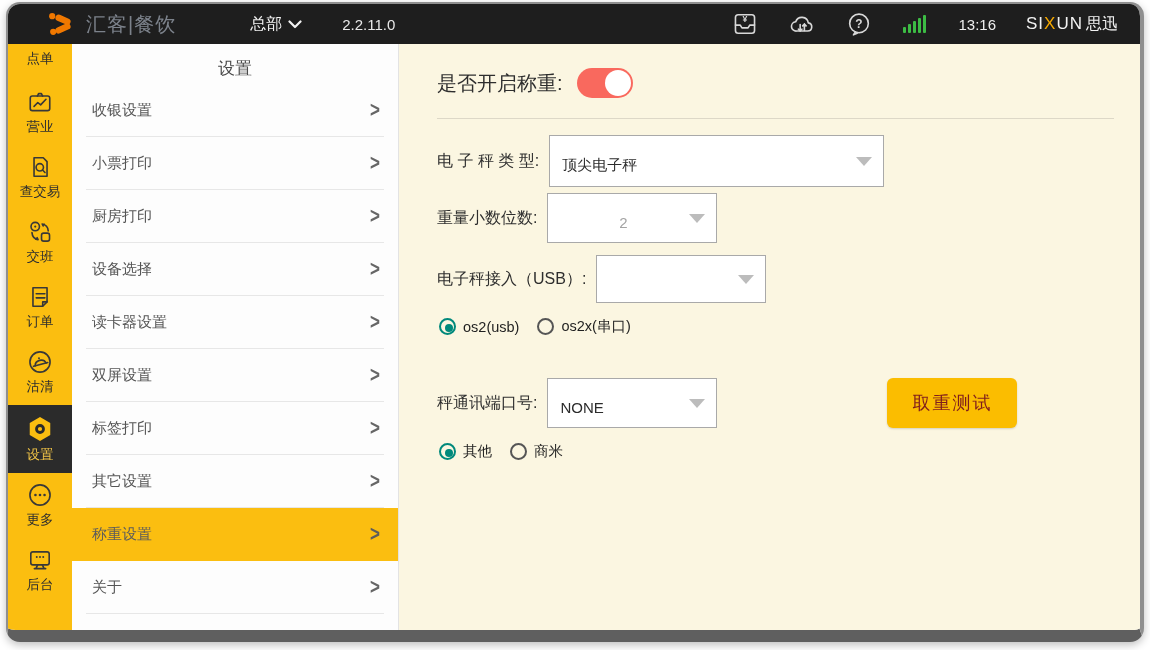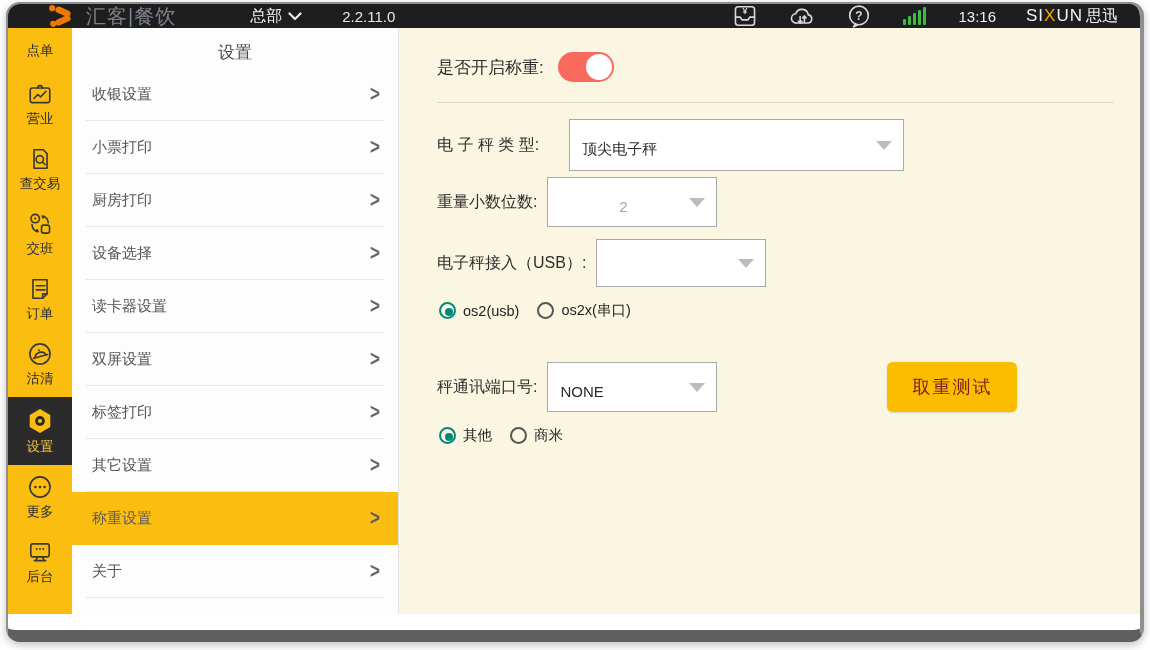--- a/index.html
+++ b/index.html
@@ -3,35 +3,35 @@
 <meta charset="utf-8">
 <style>
   * { margin:0; padding:0; box-sizing:border-box; }
   html,body { width:1150px; height:650px; background:#ffffff; overflow:hidden;
               font-family:"Liberation Sans","DejaVu Sans",sans-serif; }
   .window { position:absolute; left:6px; top:2px; width:1138px; height:640px;
             border:2px solid #8f8f8f; border-right-width:4px; border-bottom:12px solid #5f5f5f;
             border-radius:14px; overflow:hidden; background:#fff;
             box-shadow:0 3px 8px rgba(0,0,0,.25); }
   
-  .topbar { height:24px; background:#1e1e1e; display:flex; align-items:center; padding:0 22px 0 40px; gap:18px; }
+  .topbar { height:40px; background:#1e1e1e; display:flex; align-items:center; padding:0 22px 0 40px; gap:18px; }
   .brand { display:flex; align-items:center; gap:8px; }
   .brand-text { color:#7c828b; font-size:20px; letter-spacing:1px; font-weight:500; }
   .store { display:flex; align-items:center; gap:6px; color:#f2f2f2; font-size:16px; margin-left:56px; cursor:pointer; }
   .version { color:#e8e8e8; font-size:15px; margin-left:22px; }
   .top-right { margin-left:auto; display:flex; align-items:center; gap:30px; }
   .tb-icon { display:flex; align-items:center; }
   .time { color:#efefef; font-size:15px; }
   .sixun { font-weight:400; font-size:17px; color:#f2f2f2; letter-spacing:1px; display:flex; align-items:center; }
   .sixun .gold { color:#f5a800; }
   .sixun .cn { font-size:16px; margin-left:3px; letter-spacing:0; }
   
   .body { display:flex; height:586px; }
   
-  .sidebar { width:64px; background:#fbbe10; display:flex; flex-direction:column; align-items:stretch; padding-top:8px; }
+  .sidebar { width:64px; background:#fbbe10; display:flex; flex-direction:column; align-items:stretch; padding-top:0; }
   .sb-item { height:65px; display:flex; flex-direction:column; align-items:center; justify-content:center; gap:3px; cursor:pointer; }
   .sb-item.first { height:36px; justify-content:flex-start; padding-top:6px; }
   .sb-item .sb-label { font-size:13.5px; color:#2e2e2e; }
   .sb-item.selected { background:#2b2b2b; height:68px; }
   .sb-item.selected .sb-label { color:#f2c547; }
   .sb-icon svg { display:block; }
   
   .menu { width:327px; background:#fdfdfd; border-right:1px solid #e3e3e3; display:flex; flex-direction:column; }
   .menu-title { height:40px; display:flex; align-items:center; justify-content:center; font-size:17px; color:#4a4a4a; padding-top:8px; }
   .mi { height:53px; display:flex; align-items:center; padding:0 18px 0 20px; font-size:15px; color:#555; cursor:pointer; position:relative; }
@@ -39,31 +39,31 @@
   .mi .chev { color:#666; font-size:17px; font-weight:600; transform:scaleY(1.25); }
   .mi:not(.selected):not(:last-child)::after { content:""; position:absolute; left:14px; right:14px; bottom:0; height:1px; background:#e7e7e7; }
   .mi.selected { background:#fbbe10; color:#5c5c5c; }
   .mi.selected .chev { color:#5c5c5c; }
   .mi.last::after { content:""; position:absolute; left:14px; right:14px; bottom:0; height:1px; background:#e7e7e7; }
   
   .content { flex:1; background:#fbf6e1; padding:20px 22px 0 38px; position:relative; }
   .row { display:flex; align-items:center; }
   .f-label { font-size:16px; color:#2e2e2e; white-space:pre; margin-right:10px; }
   .toggle-row { margin-top:4px; }
-  .toggle-row .f-label { font-size:17px; }
+  .toggle-row .f-label { font-size:20px; }
   .toggle { width:56px; height:30px; border-radius:15px; background:#f9695e; position:relative; cursor:pointer; margin-left:4px; }
   .toggle::after { content:""; position:absolute; top:2px; right:2px; width:26px; height:26px; border-radius:50%; background:#fff; }
   .divider-h { height:1px; background:#ddd8c7; margin:20px 4px 0 0; }
   .select { background:#fff; border:1px solid #a9a9a9; height:50px; position:relative; display:flex; align-items:center; padding:8px 30px 0 12px; cursor:pointer; }
   .select .sel-value { font-size:15px; color:#2b2b2b; }
   .select .caret { position:absolute; right:11px; top:50%; margin-top:-4px; width:0; height:0;
                    border-left:8px solid transparent; border-right:8px solid transparent; border-top:9px solid #bcbcbc; }
   .select.disabled { justify-content:center; padding-right:30px; }
   .select.disabled .sel-value { color:#a4a4a4; }
-  .r1 { margin-top:16px;gap:20px; } .r1 .select { width:335px; height:52px; }
+  .r1 { margin-top:16px; } .r1 .select { width:335px; height:52px; }
   .r2 { margin-top:6px; }  .r2 .select { width:170px; }
   .r3 { margin-top:12px; } .r3 .select { width:170px; height:48px; }
   .r4 { margin-top:42px; } .r4 .select { width:170px; }
   .radios { display:flex; align-items:center; gap:18px; margin-top:14px; padding-left:2px; }
   .radio { display:flex; align-items:center; gap:7px; cursor:pointer; }
   .rdot { width:17px; height:17px; border-radius:50%; border:2px solid #555; background:#fbf6e1; position:relative; }
   .radio.checked .rdot { border-color:#00897b; }
   .radio.checked .rdot::after { content:""; position:absolute; left:3.5px; top:3.5px; width:8px; height:8px; border-radius:50%; background:#00897b; }
   .rlabel { font-size:14.5px; color:#1f1f1f; }
   .test-btn { margin-left:170px; width:130px; height:50px; background:#fbbd00; border:none; border-radius:6px;

